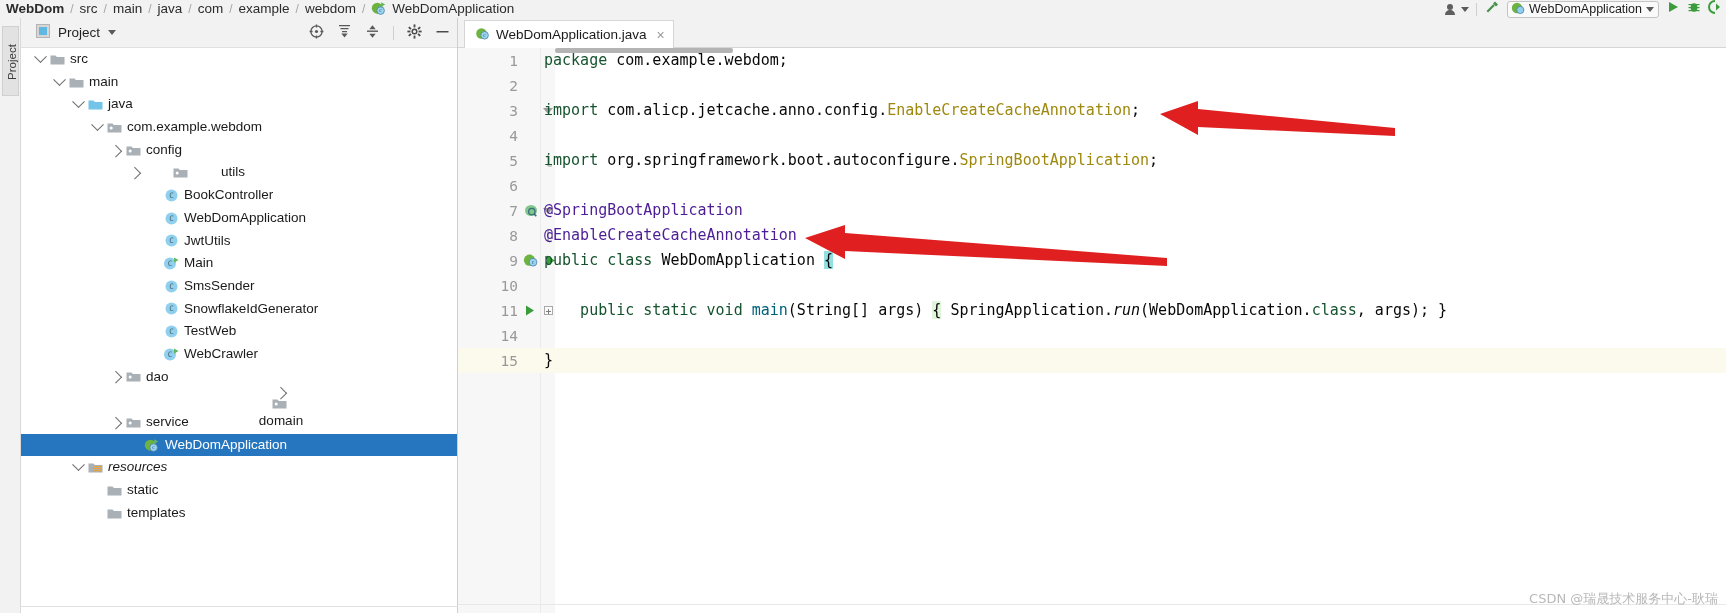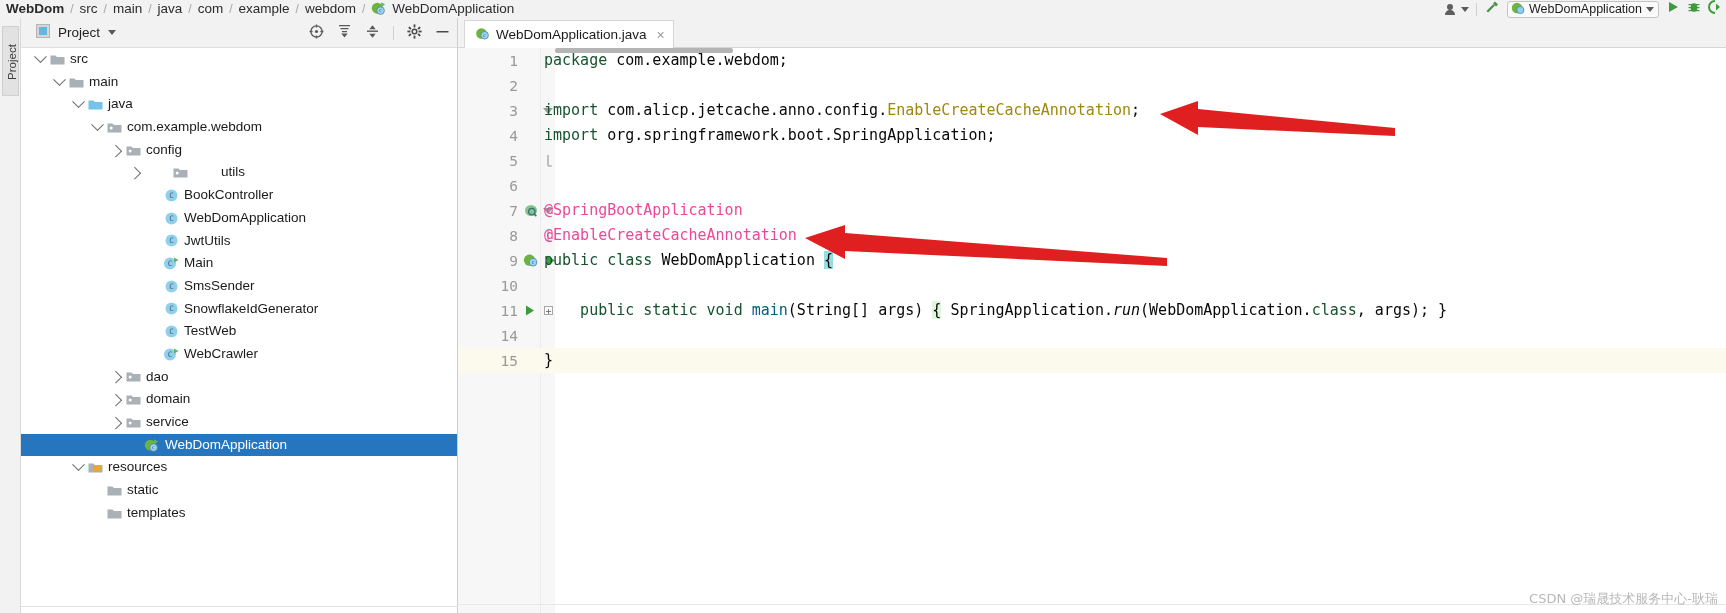--- a/index.html
+++ b/index.html
@@ -132,21 +132,21 @@
   .fold {
     position: absolute; left: 84px; width: 12px; height: 25px;
     display: flex; align-items: center; justify-content: center;
     color: #8a8a8a; font-size: 11px;
   }
   .ctext { position: absolute; left: 86px; white-space: pre; line-height: 25px; }
 
   .kw     { color: #14532d; }
   .plain  { color: #080808; }
   .cls    { color: #9e880d; }
-  .anno   { color: #ec4899; }
+  .anno   { color: #4c1d95; }
   .meth   { color: #00627a; }
   .ital   { font-style: italic; }
   .brace-hl { background: #93e0e3; }
   .brace-gr { background: #e1f5dc; }
 
   .cline.cur { background: #fcfaed; }
   .gutter-cur { position: absolute; left: 0; width: 97px; height: 25px; background: #fcfaed; }
 
   
   .foldtri {
@@ -489,21 +489,21 @@
             <span class="chev right"></span>
           </span>
           <span class="node-icon" style="display: inline-flex; align-items: center;">
             <svg width="15" height="13" viewBox="0 0 15 13">
               <path d="M0.5 2.5h5l1.4 1.6H14.5v7.4H0.5z" fill="#a9b0b6"></path>
               <circle cx="4.2" cy="7" r="1.5" fill="#ffffff"></circle>
             </svg>
           </span>
           <span class="node-label">dao</span>
         </div>
-        <div class="tree-row" style="padding-left: 88px;">
+        <div class="tree-row" style="padding-left: 88px; flex-direction: column;">
           <span class="tw">
             <span class="chev right"></span>
           </span>
           <span class="node-icon" style="display: inline-flex; align-items: center;">
             <svg width="15" height="13" viewBox="0 0 15 13">
               <path d="M0.5 2.5h5l1.4 1.6H14.5v7.4H0.5z" fill="#a9b0b6"></path>
               <circle cx="4.2" cy="7" r="1.5" fill="#ffffff"></circle>
             </svg>
           </span>
           <span class="node-label">domain</span>
@@ -525,21 +525,21 @@
           <span class="node-icon" style="display: inline-flex; align-items: center;">
             <svg width="17" height="15" viewBox="0 0 17 15">
               <circle cx="6.3" cy="7.2" r="5.5" fill="#6db33f"></circle>
               <path d="M10.2 1.2l4 2.3-4 2.3z" fill="#5fb85f"></path>
               <circle cx="9.6" cy="9.6" r="3.8" fill="#9ad4ef" stroke="#4f7fa8" stroke-width="0.8"></circle>
               <text x="9.6" y="11.4" font-size="5" text-anchor="middle" fill="#2b5d7d" font-family="monospace">c</text>
             </svg>
           </span>
           <span class="node-label">WebDomApplication</span>
         </div>
-        <div class="tree-row" style="padding-left: 50px;">
+        <div class="tree-row" style="padding-left: 50px; font-style: italic;">
           <span class="tw">
             <span class="chev down"></span>
           </span>
           <span class="node-icon" style="display: inline-flex; align-items: center;">
             <svg width="15" height="13" viewBox="0 0 15 13">
               <path d="M0.5 2.5h5l1.4 1.6H14.5v7.4H0.5z" fill="#a9b0b6"></path>
               <g fill="#e8a33d">
                 <rect x="5.5" y="5" width="8" height="1.2"></rect>
                 <rect x="5.5" y="7" width="8" height="1.2"></rect>
                 <rect x="5.5" y="9" width="8" height="1.2"></rect>
@@ -609,30 +609,30 @@
             <span class="gicon"></span>
             <span class="fold">
               <span class="foldtri"></span>
             </span>
             <span class="ctext"><span class="kw">import </span><span class="plain">com.alicp.jetcache.anno.config.</span><span class="cls">EnableCreateCacheAnnotation</span><span class="plain">;</span></span>
           </div>
           <div class="cline">
             <span class="lineno">4</span>
             <span class="gicon"></span>
             <span class="fold"></span>
-            <span class="ctext"><span class="kw">import </span><span class="plain">org.springframework.boot.SpringApplication;</span></span>
           </div>
           <div class="cline">
             <span class="lineno">5</span>
             <span class="gicon"></span>
             <span class="fold">
               <svg width="10" height="14" viewBox="0 0 10 14">
                 <path d="M5 1v11M5 12h4" stroke="#9a9a9a" stroke-width="1.2" fill="none"></path>
               </svg>
             </span>
+            <span class="ctext"><span class="kw">import </span><span class="plain">org.springframework.boot.autoconfigure.</span><span class="cls">SpringBootApplication</span><span class="plain">;</span></span>
           </div>
           <div class="cline">
             <span class="lineno">6</span>
             <span class="gicon"></span>
             <span class="fold"></span>
             <span class="ctext"></span>
           </div>
           <div class="cline">
             <span class="lineno">7</span>
             <span class="gicon">

